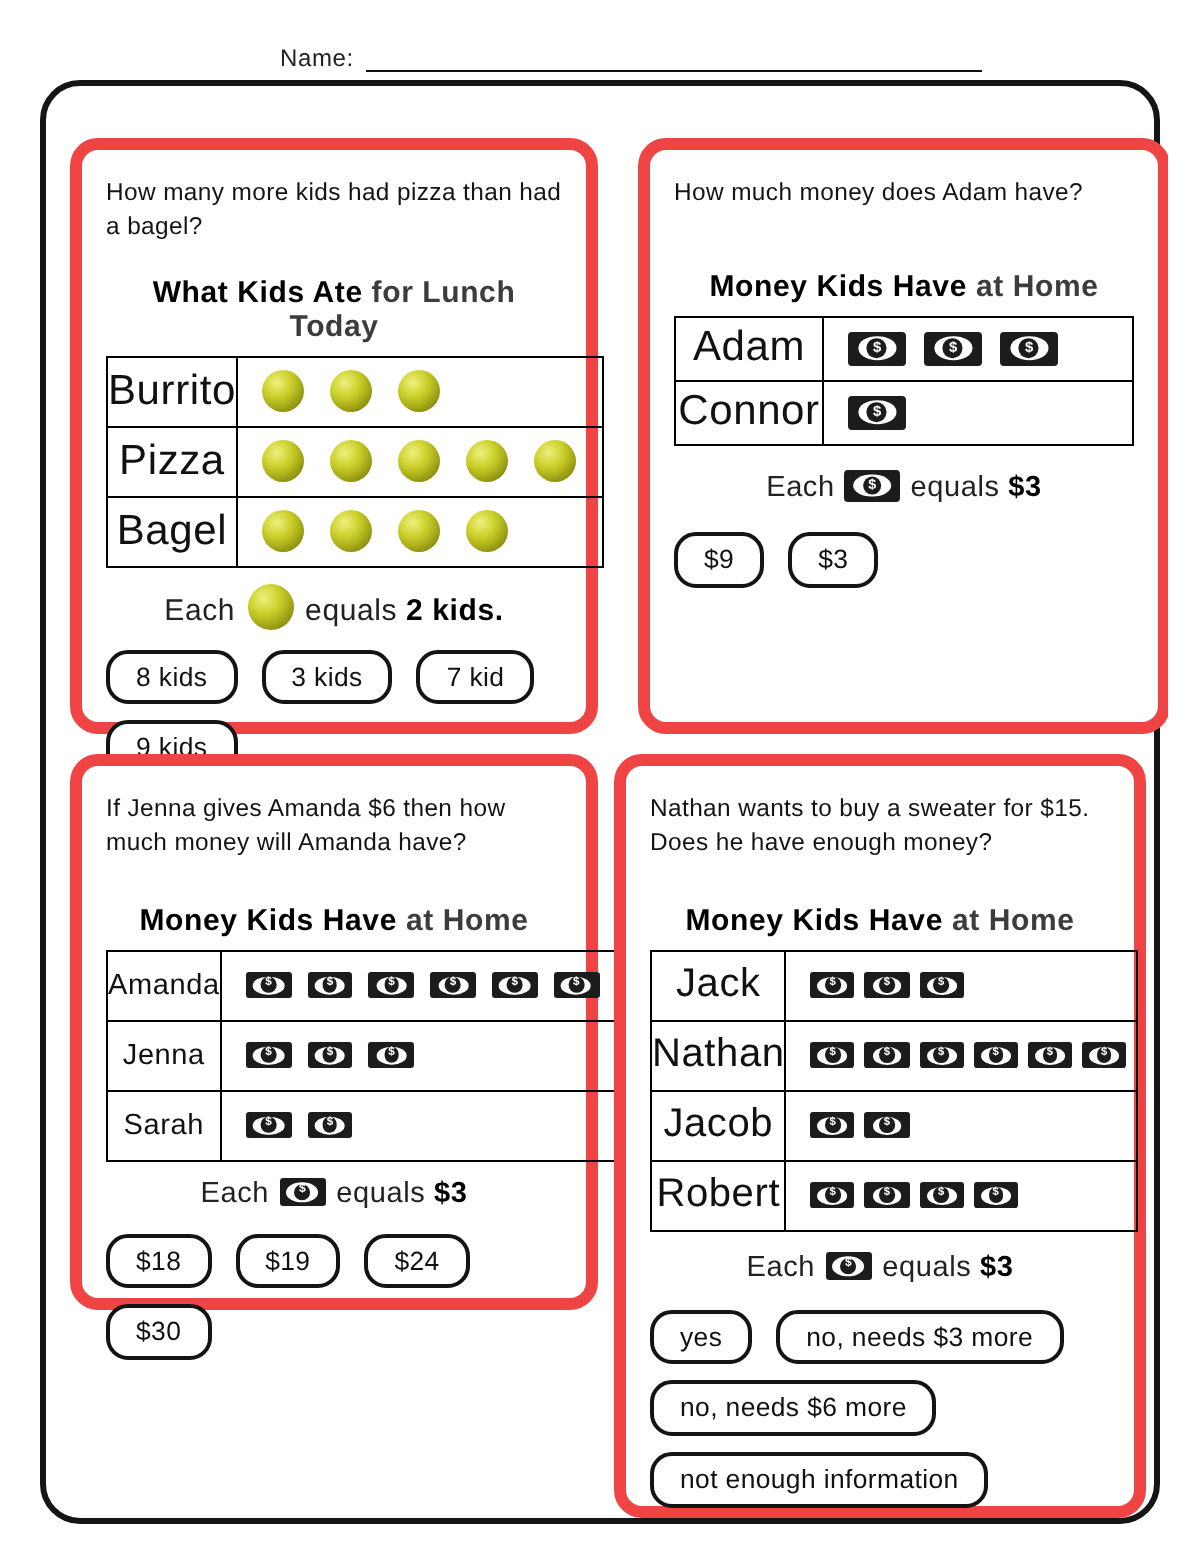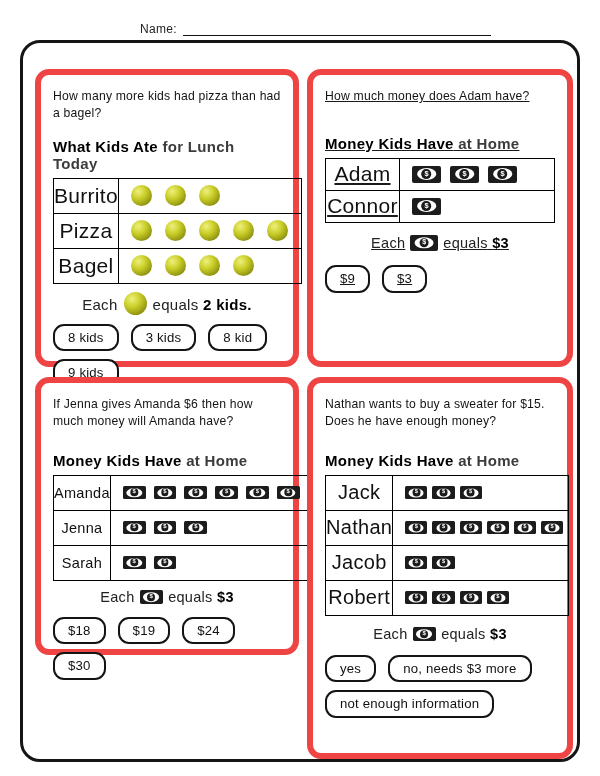--- a/index.html
+++ b/index.html
@@ -13,27 +13,27 @@
   .name-line { display:inline-block; width:308px; border-bottom:1.6px solid #111; height:16px; }
 
   
   .sheet { position:absolute; left:20px; top:40px; width:560px; height:722px;
            border:3px solid #151515; border-radius:20px; background:#fff; }
 
   
   .panel { position:absolute; background:#fff; border:6px solid #ef4444; border-radius:14px;
            padding:10px 12px; }
   .panel-tl { left:12px;  top:26px;  width:264px; height:298px; }
-  .panel-tr { left:284px; top:26px;  width:266px; height:298px;text-decoration:underline; }
+  .panel-tr { left:296px; top:26px;  width:266px; height:298px; }
   .panel-bl { left:12px;  top:334px; width:264px; height:278px; }
   .panel-br { left:284px; top:334px; width:266px; height:382px; }
 
   .question { font-size:12.2px; line-height:1.38; letter-spacing:.2px; color:#141414; margin-top:3px; }
 
-  .chart-title { font-size:15px; letter-spacing:.3px; color:#3c3c3c; }
+  .chart-title { text-align:center; font-size:15px; letter-spacing:.3px; color:#3c3c3c; }
   .chart-title b { color:#000; font-weight:700; }
   .panel-tl .chart-title { margin-top:16px; }
   .panel-tr .chart-title { margin-top:30px; }
   .panel-bl .chart-title, .panel-br .chart-title { margin-top:22px; }
 
   
   table.picto { width:100%; border-collapse:collapse; margin-top:6px; }
   table.picto td { border:1.6px solid #000; }
   td.row-label { text-align:center; font-size:21px; letter-spacing:.3px; color:#111; }
   td.row-icons { padding-left:12px; }
@@ -132,21 +132,21 @@
                   <span class="icon-dot"></span>
                 </span>
               </td>
         </tr>
       </tbody>
         </table>
       <p class="legend"><span>Each</span><span class="icon-dot"></span><span>equals</span> <b>2 kids.</b></p>
       <div class="answers">
         <button class="choice">8 kids</button>
         <button class="choice">3 kids</button>
-        <button class="choice">8 kid</button>
+        <button class="choice">7 kid</button>
         <button class="choice">9 kids</button>
       </div>
     </section>
 
     <section class="panel panel-tr">
       <p class="question">How much money does Adam have?</p>
       <h3 class="chart-title"><b>Money Kids Have</b><span> at Home</span></h3>
       <table class="picto">
         <tbody>
             <tr>
@@ -463,18 +463,19 @@
       </tbody>
         </table>
       <p class="legend"><span>Each</span><span class="icon-bill"><span class="oval">
               <span class="circ">
                 <span>$</span>
               </span>
             </span></span><span>equals</span> <b>$3</b></p>
       <div class="answers">
         <button class="choice">yes</button>
         <button class="choice">no, needs $3 more</button>
+        <button class="choice">no, needs $6 more</button>
         <button class="choice">not enough information</button>
       </div>
     </section>
 
   </div>
 </div>
 
 </body></html>

